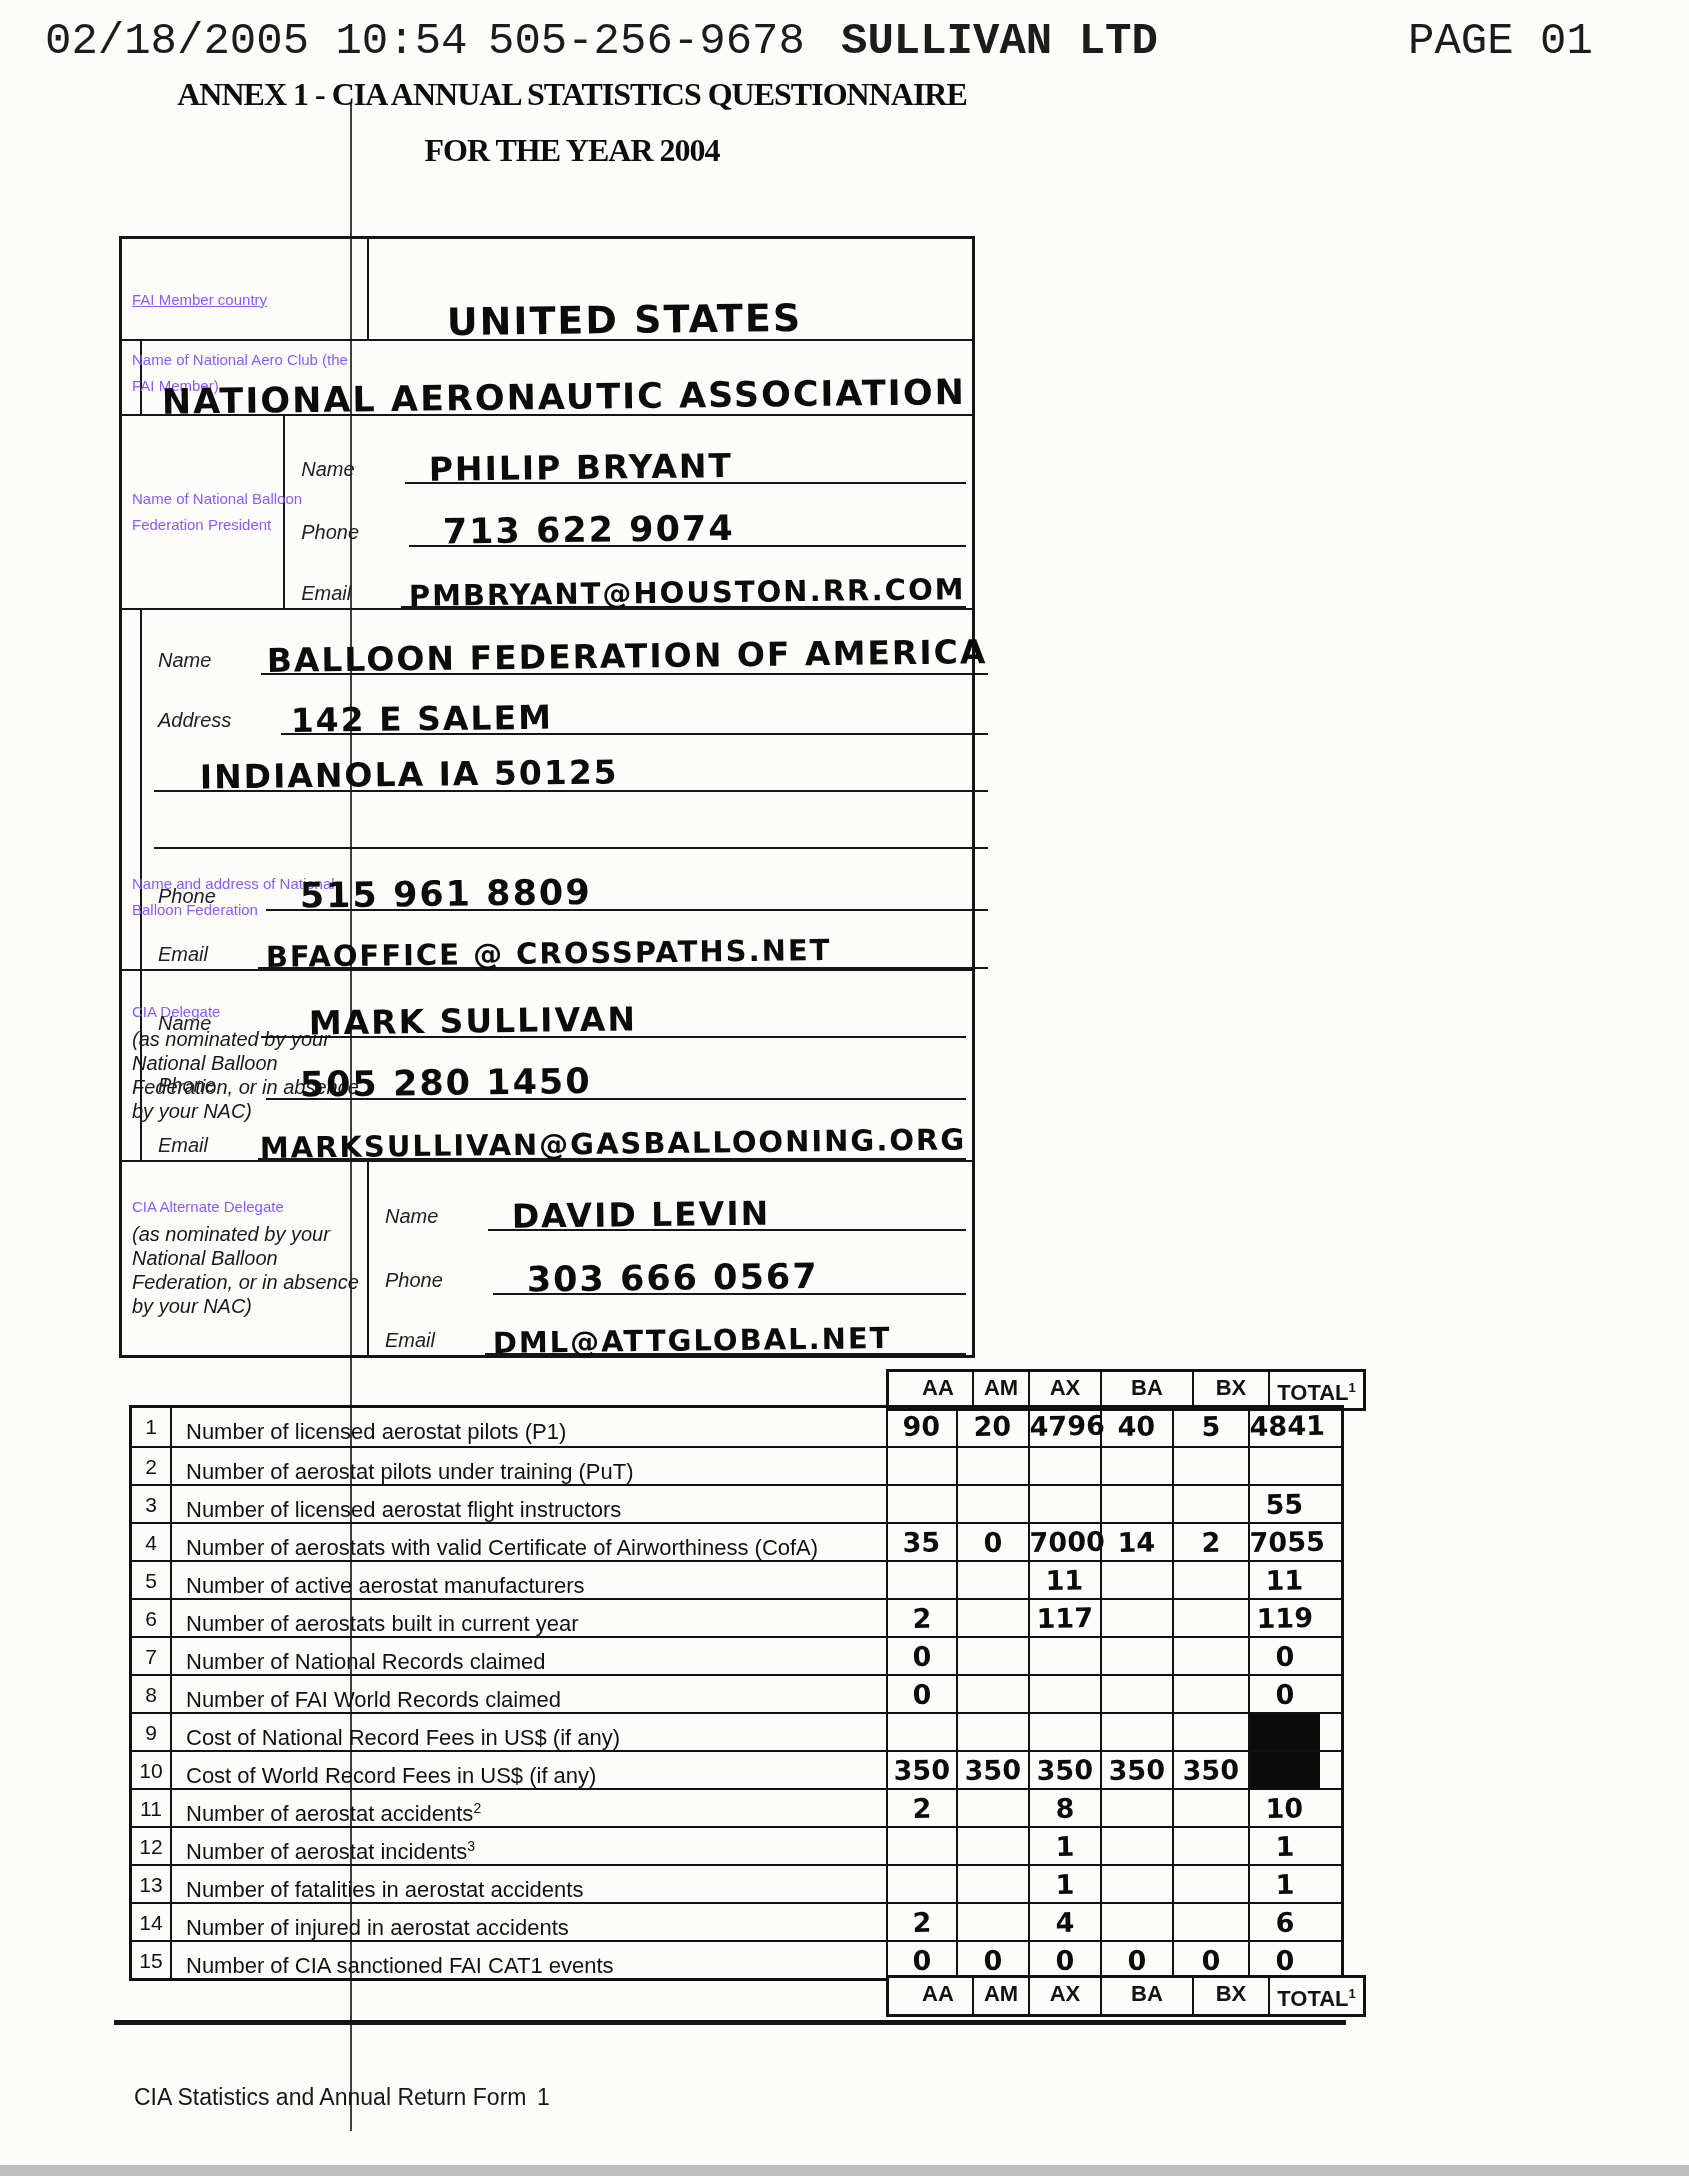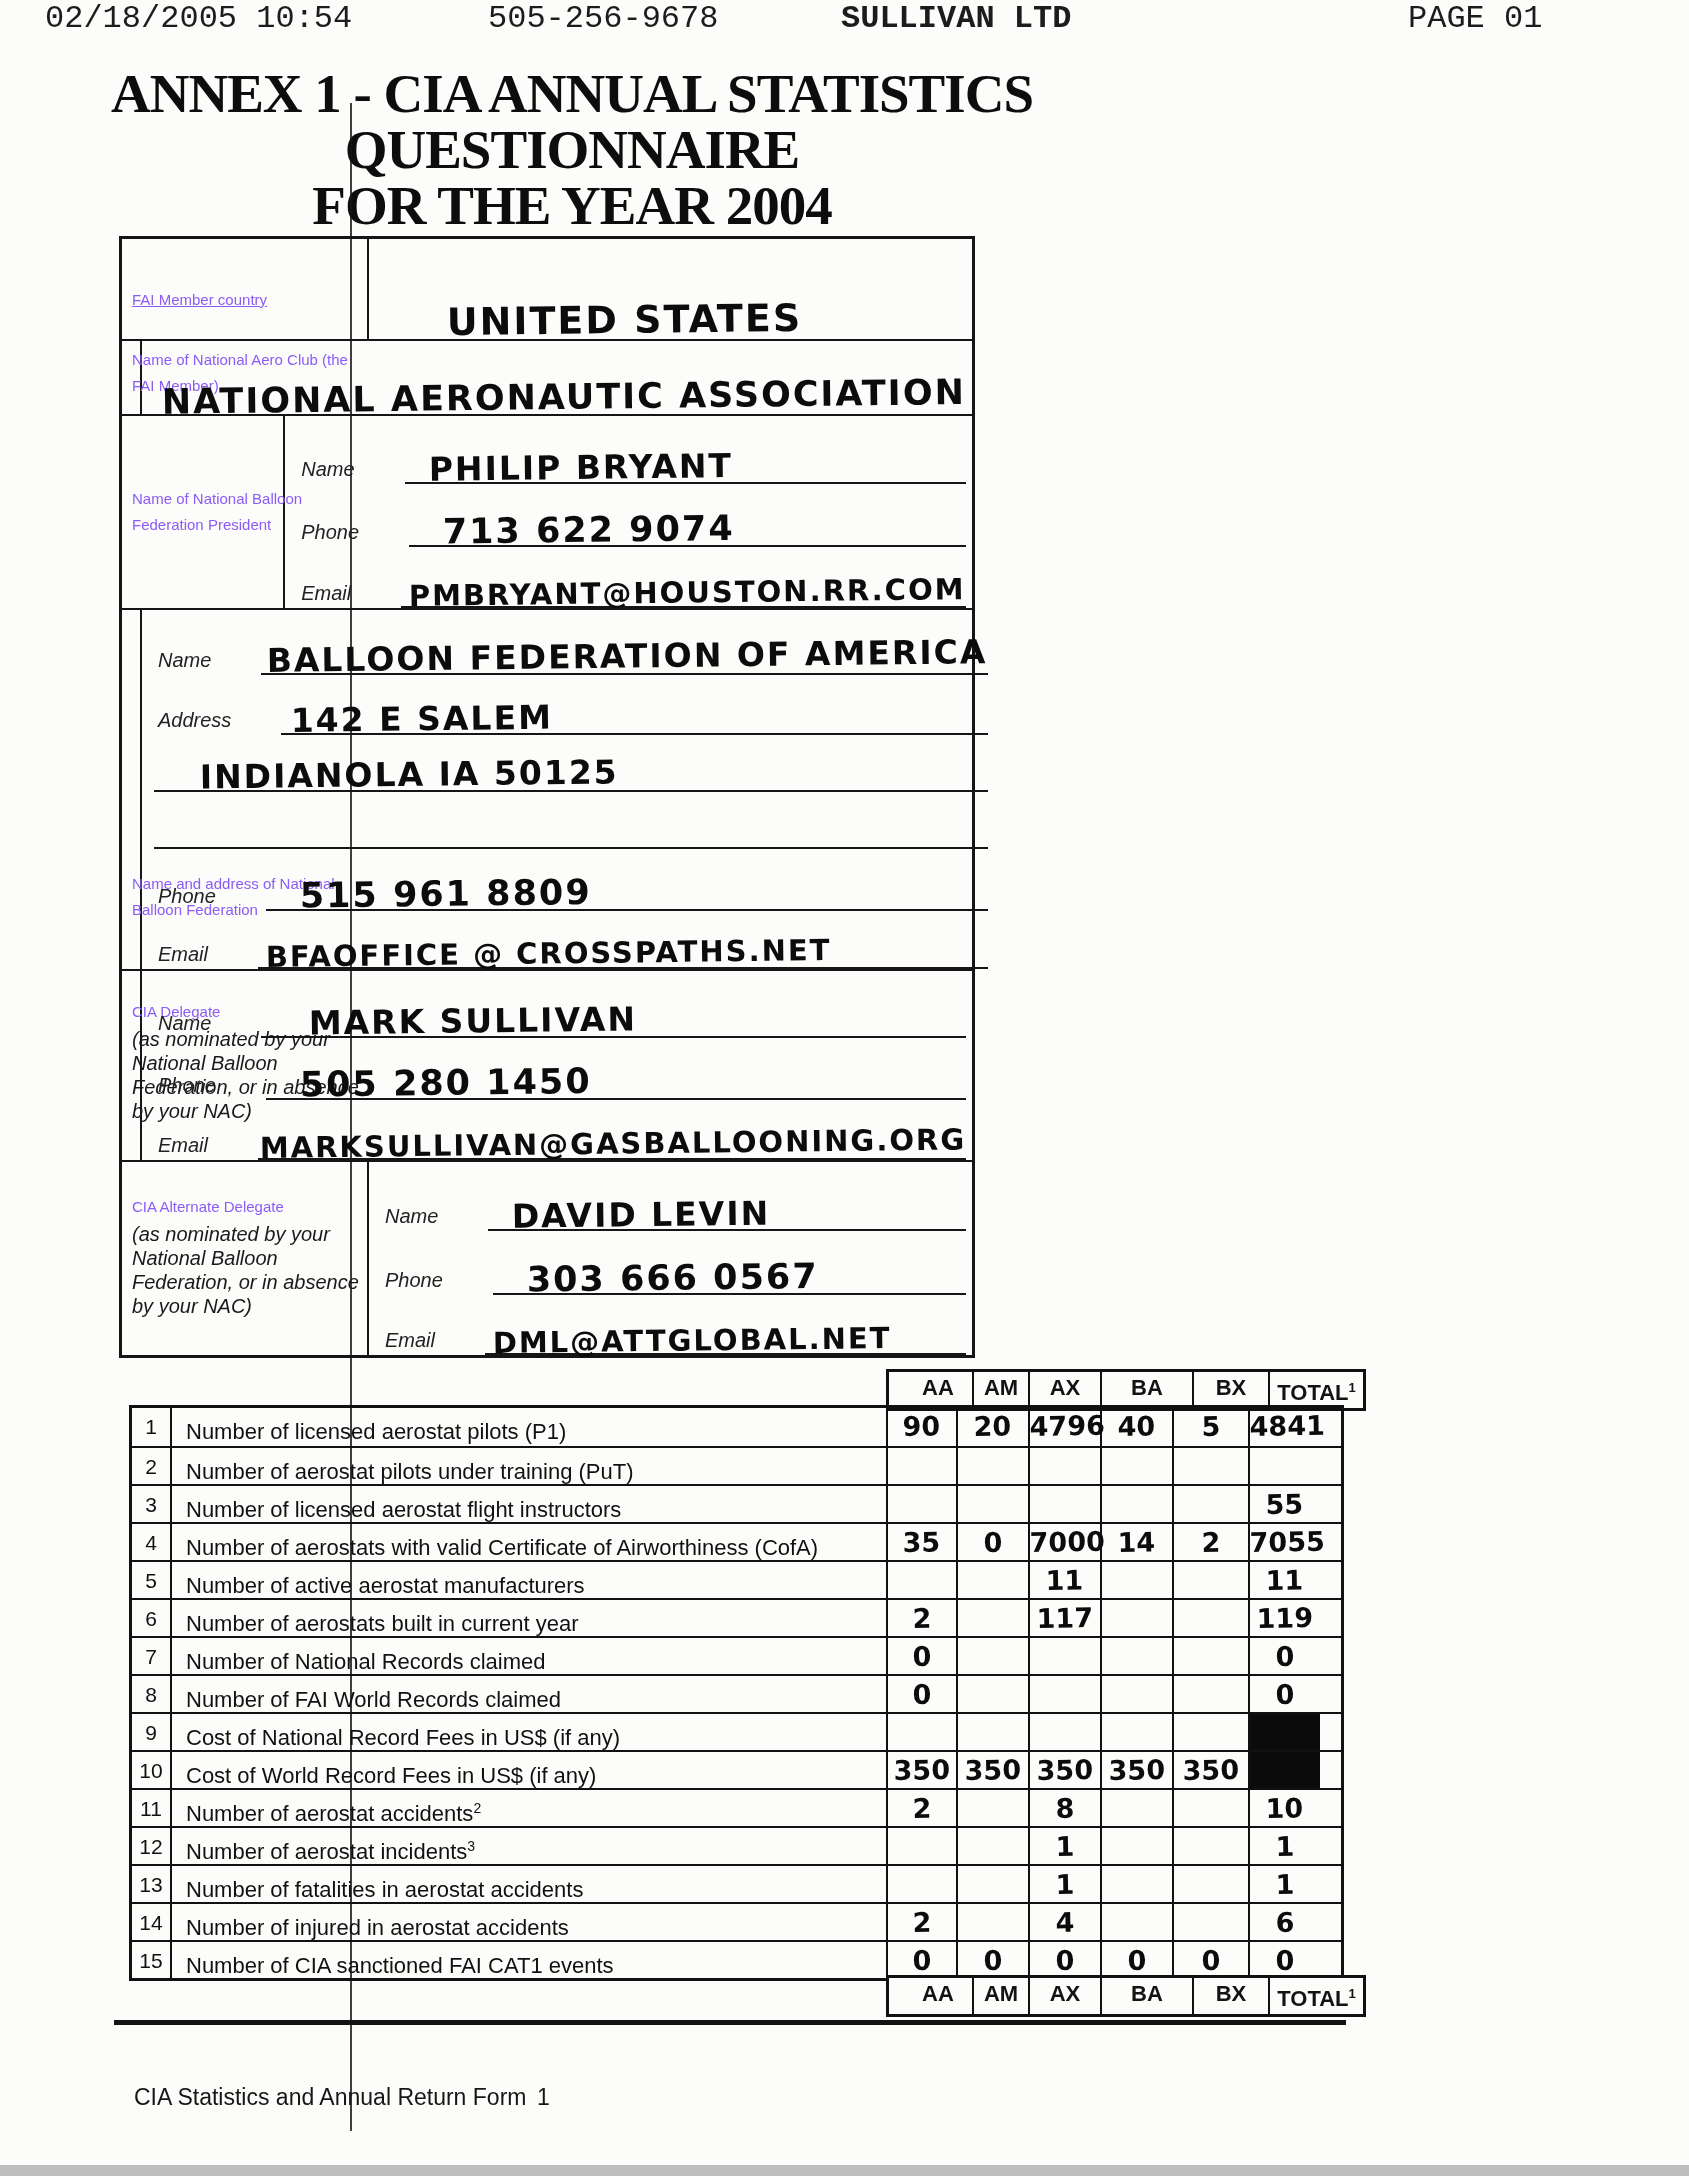--- a/index.html
+++ b/index.html
@@ -6,31 +6,31 @@
   .page{
     position:relative;
     width:1690px;height:2176px;
     background:#fcfcfa;
     overflow:hidden;
     font-family:"Liberation Sans",sans-serif;
     color:#111;
   }
   
   .faxline span{
-    position:absolute;top:0;
+    position:absolute;top:16px;
     font-family:"Liberation Mono","DejaVu Sans Mono",monospace;
-    font-size:32px;letter-spacing:0;color:#1c1c1c;white-space:nowrap;
+    font-size:44px;letter-spacing:0;color:#1c1c1c;white-space:nowrap;
   }
   .fx-dt{left:45px;} .fx-num{left:488px;} .fx-snd{left:841px;font-weight:bold;} .fx-pg{left:1408px;}
 
   
   .title{
     position:absolute;left:0;top:66px;width:1144px;text-align:center;
     font-family:"Liberation Serif","DejaVu Serif",serif;
-    font-weight:bold;font-size:55px;letter-spacing:-1px;color:#0d0d0d;
+    font-weight:bold;font-size:32px;letter-spacing:-1px;color:#0d0d0d;
     line-height:56px;
   }
 
   
   .vline{position:absolute;left:350px;top:103px;width:2px;height:2028px;background:rgba(20,20,20,.82);}
 
   
   .info-table{
     position:absolute;left:119px;top:236px;width:856px;
     border:3px solid #151515;box-sizing:border-box;background:transparent;

